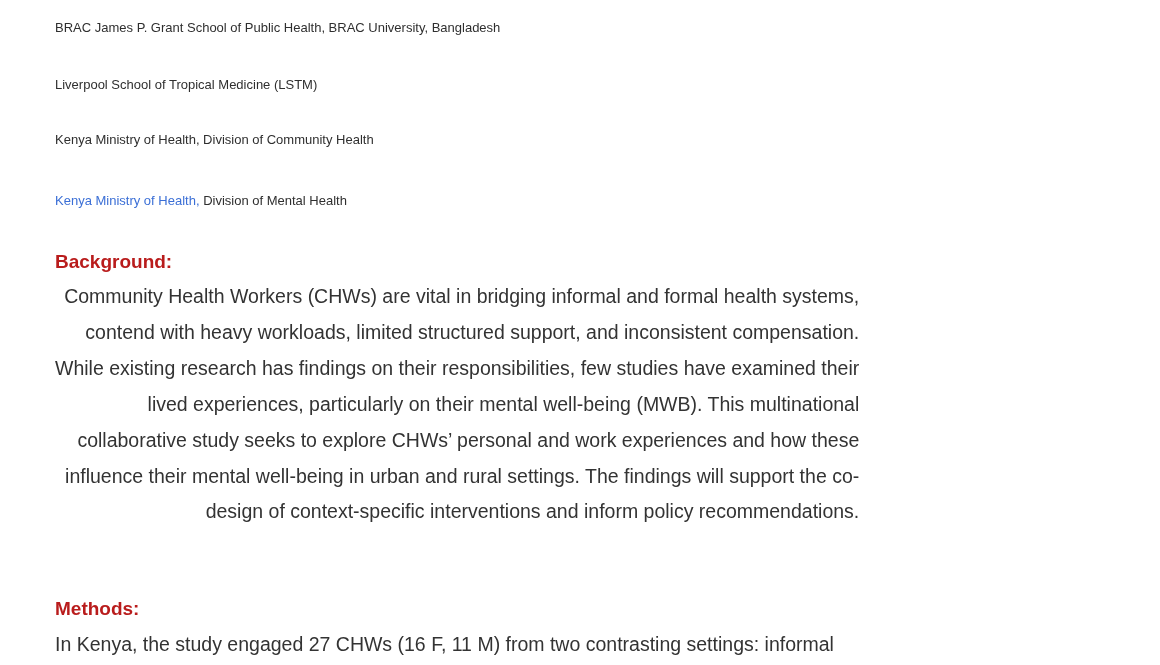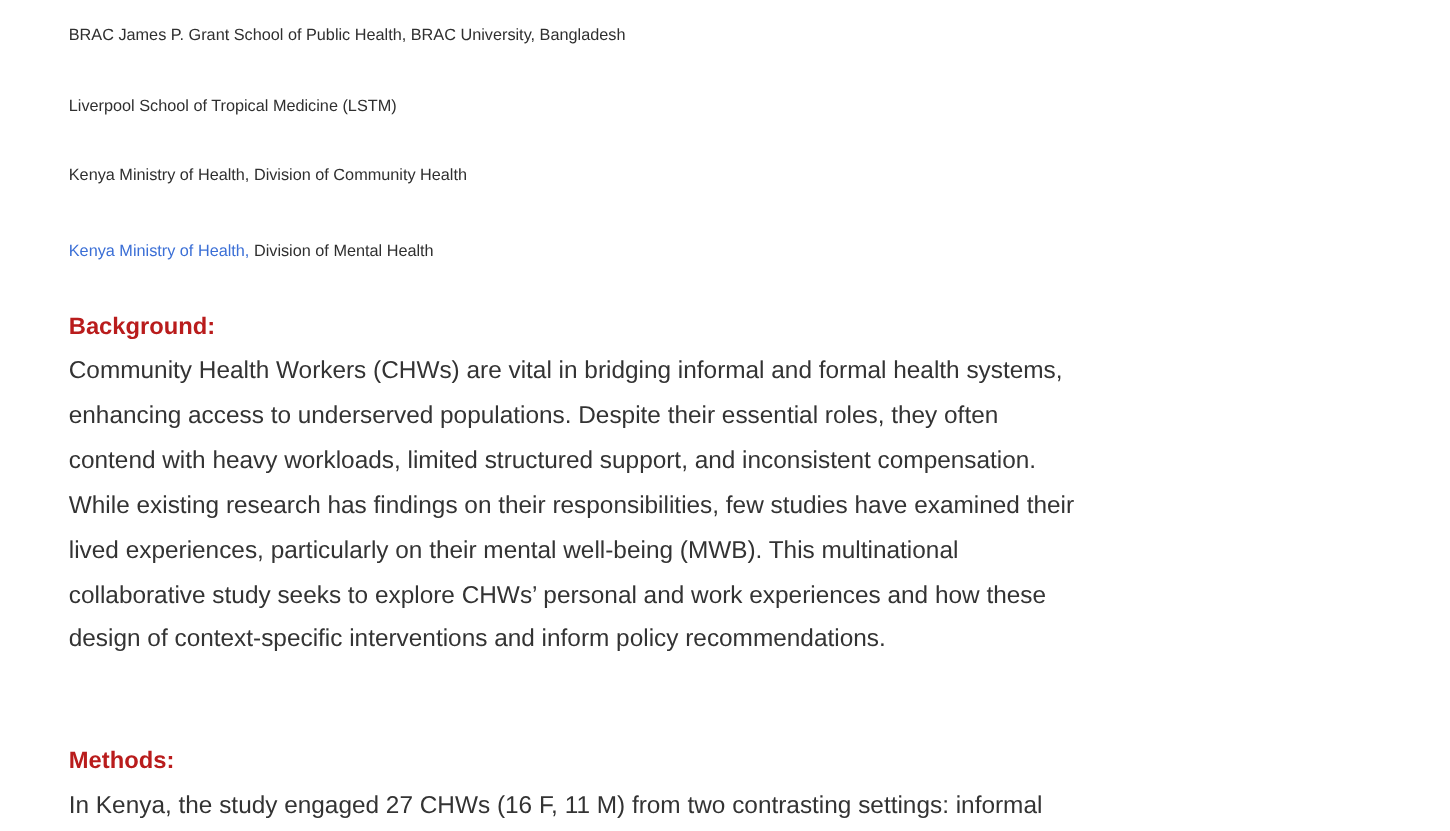--- a/index.html
+++ b/index.html
@@ -12,21 +12,21 @@
   }
   .doc { position: absolute; left: 55px; top: 0; width: 1060px; }
   .aff {
     position: absolute; left: 0; font-size: 13px; line-height: 24px; white-space: nowrap;
     color: #2f2f2f;
   }
   .link { color: #3b6fd6; text-decoration-thickness: 1px; text-underline-offset: 3px; }
   .heading {
     position: absolute; left: 0; font-size: 19px; font-weight: bold; color: #b91c1c; line-height: 24px;
   }
-  .para { position: absolute; left: 0; }
+  .para { position: absolute; left: 0; text-align: right; }
   .para .ln {
     display: block; font-size: 19.5px; line-height: 35.9px; white-space: nowrap; color: #333333;
   }
 </style>
 </head>
 <body>
 
 <div class="doc">
 
   <div class="aff" style="top:16px;">
@@ -42,25 +42,25 @@
   </div>
 
   <div class="aff" style="top:189px;">
     <a class="link">Kenya Ministry of Health, </a><span>Division of Mental Health</span>
   </div>
 
   <div class="heading" style="top:250px;">Background:</div>
 
   <div class="para" style="top:279px;">
     <span class="ln">Community Health Workers (CHWs) are vital in bridging informal and formal health systems,</span>
-    <span class="ln">enhancing access to underserved populations. Despite their essential roles, they often</span>
     <span class="ln">contend with heavy workloads, limited structured support, and inconsistent compensation.</span>
     <span class="ln">While existing research has findings on their responsibilities, few studies have examined their</span>
     <span class="ln">lived experiences, particularly on their mental well-being (MWB). This multinational</span>
     <span class="ln">collaborative study seeks to explore CHWs’ personal and work experiences and how these</span>
+    <span class="ln">influence their mental well-being in urban and rural settings. The findings will support the co-</span>
     <span class="ln">design of context-specific interventions and inform policy recommendations.</span>
   </div>
 
   <div class="heading" style="top:597px;">Methods:</div>
 
   <div class="para" style="top:627px;">
     <span class="ln">In Kenya, the study engaged 27 CHWs (16 F, 11 M) from two contrasting settings: informal</span>
   </div>
 
 </div>

